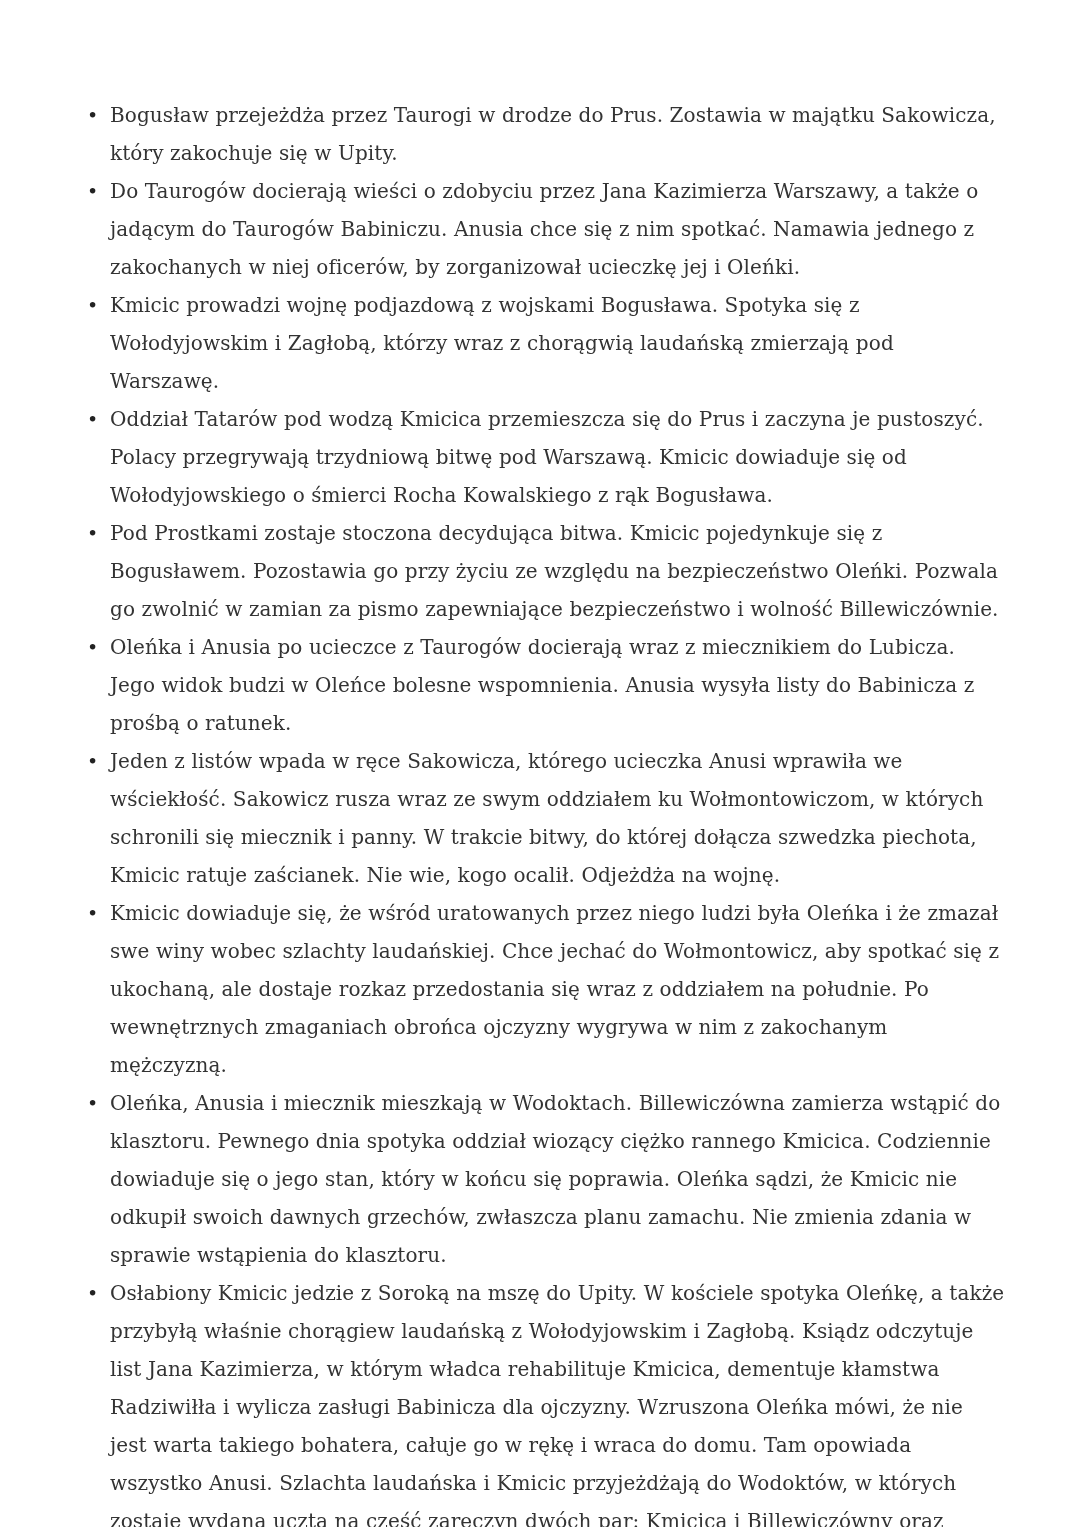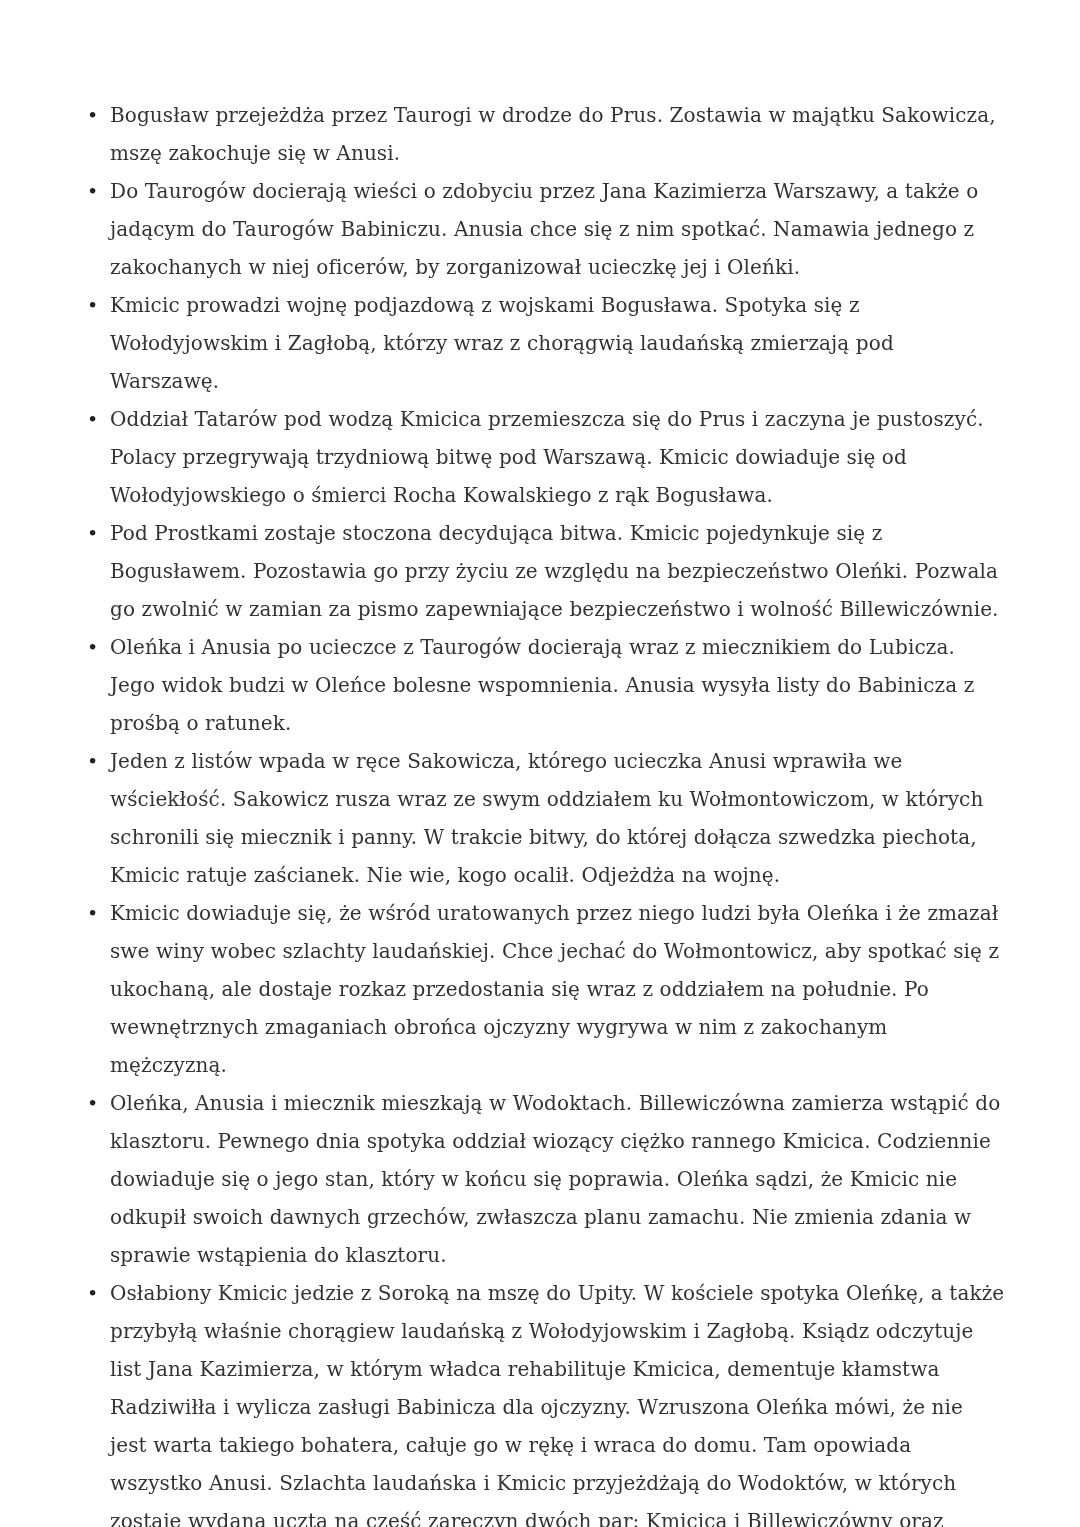--- a/index.html
+++ b/index.html
@@ -42,21 +42,21 @@
     color: #222222;
   }
 </style>
 </head>
 <body>
 
 <div class="page" style="background: rgb(255, 255, 255); color: rgb(51, 51, 51);">
   <ul class="summary-list">
   <li class="bullet-item">
     <span class="bullet-marker">•</span>
-    <span>Bogusław przejeżdża przez Taurogi w drodze do Prus. Zostawia w majątku Sakowicza, mszę zakochuje się w Anusi.</span>
+    <span>Bogusław przejeżdża przez Taurogi w drodze do Prus. Zostawia w majątku Sakowicza, który zakochuje się w Upity.</span>
   </li>
 
   <li class="bullet-item">
     <span class="bullet-marker">•</span>
     <span>Do Taurogów docierają wieści o zdobyciu przez Jana Kazimierza Warszawy, a także o jadącym do Taurogów Babiniczu. Anusia chce się z nim spotkać. Namawia jednego z zakochanych w niej oficerów, by zorganizował ucieczkę jej i Oleńki.</span>
   </li>
 
   <li class="bullet-item">
     <span class="bullet-marker">•</span>
     <span>Kmicic prowadzi wojnę podjazdową z wojskami Bogusława. Spotyka się z Wołodyjowskim i Zagłobą, którzy wraz z chorągwią laudańską zmierzają pod Warszawę.</span>

